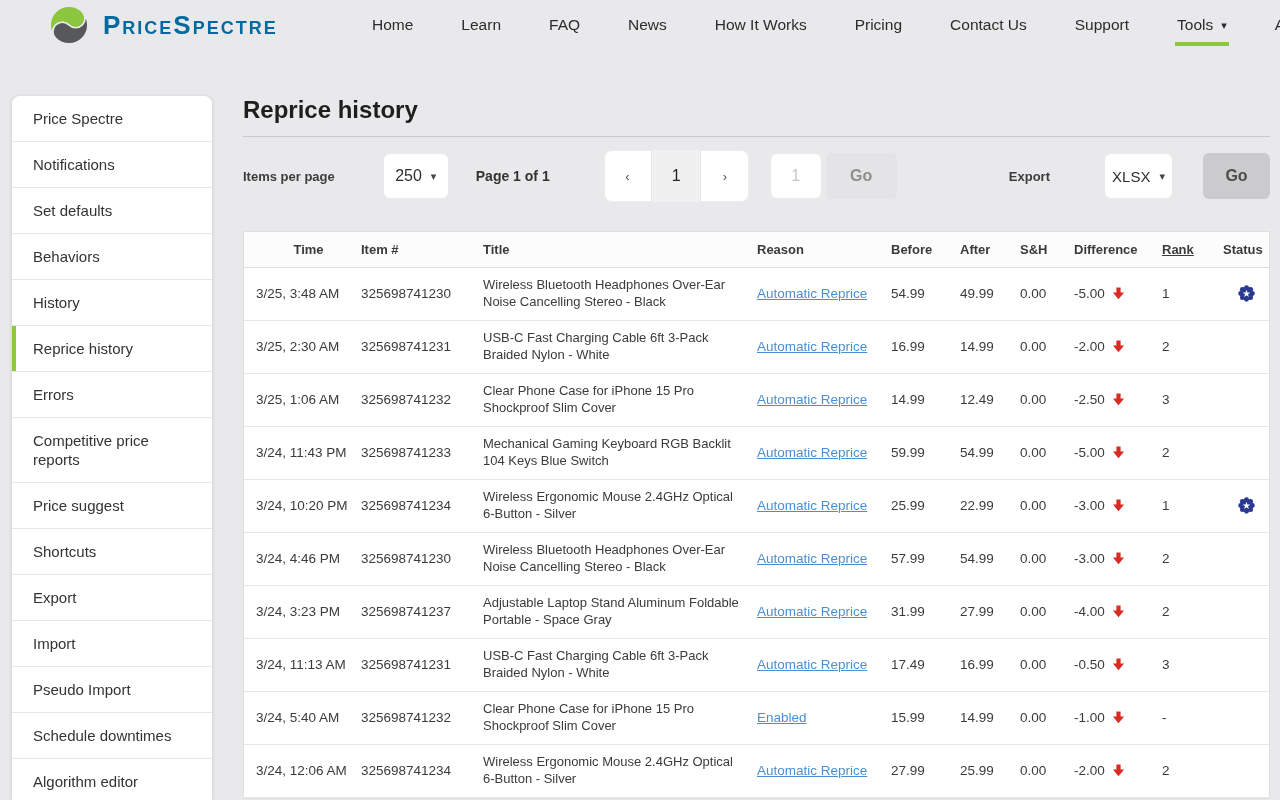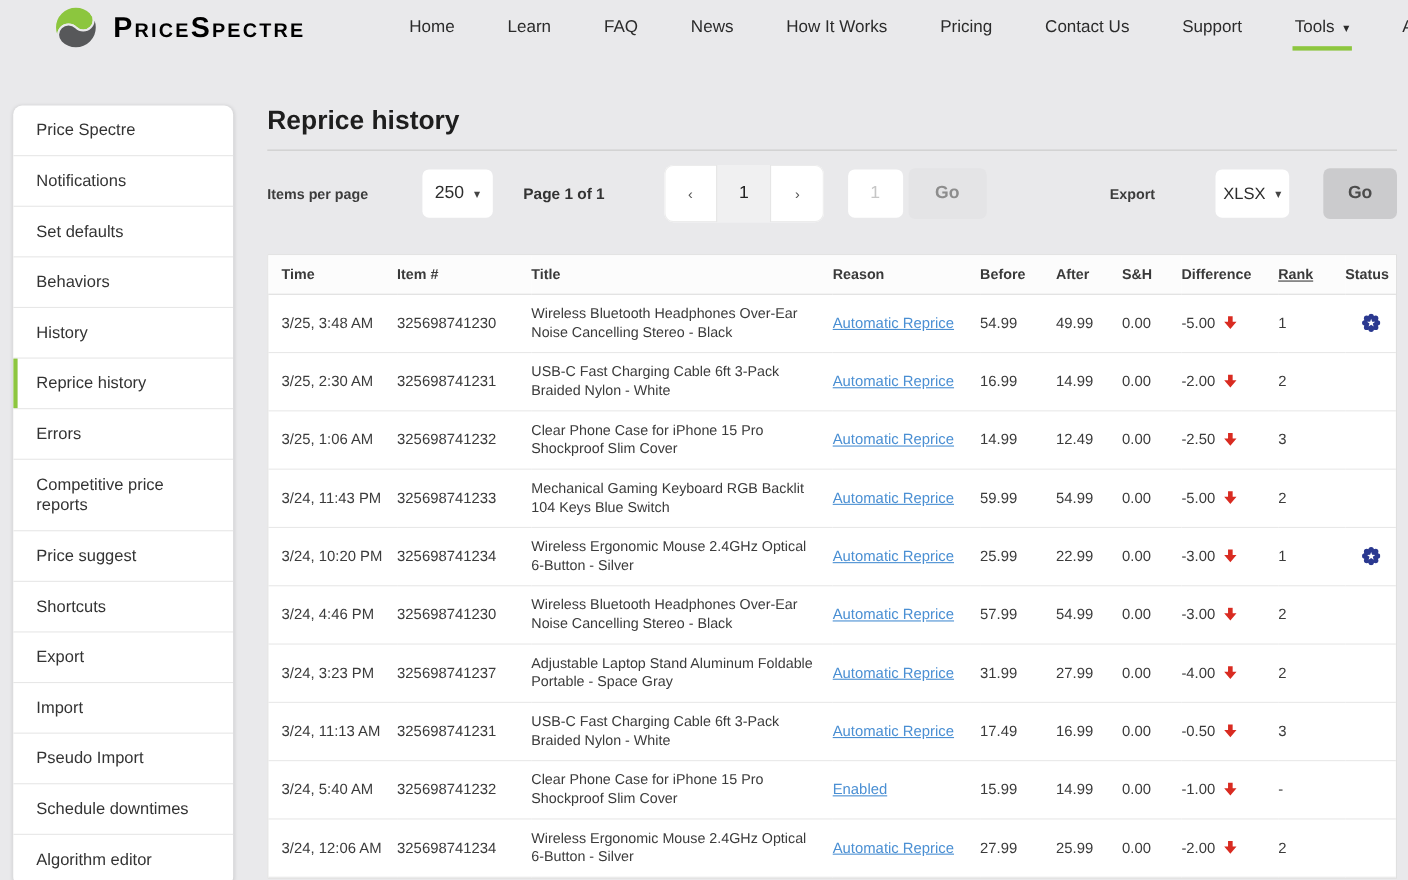--- a/index.html
+++ b/index.html
@@ -3,21 +3,21 @@
 <meta charset="utf-8">
 <style>
   * { margin:0; padding:0; box-sizing:border-box; }
   html,body { width:1280px; height:800px; overflow:hidden;
     font-family:"Liberation Sans","DejaVu Sans",sans-serif;
     background:#e9e9eb; color:#2e2e2e; }
 
   
   .topbar { position:relative; height:68px; }
   .logo { position:absolute; left:48px; top:4px; display:flex; align-items:center; gap:13px; cursor:pointer; }
-  .brand-text { font-size:26px; font-weight:700; letter-spacing:2px; color:#000000; font-variant:small-caps; }
+  .brand-text { font-size:26px; font-weight:700; letter-spacing:2px; color:#0369a1; font-variant:small-caps; }
   .main-nav { position:absolute; left:372px; top:14px; display:flex; gap:48px; align-items:flex-start; }
   .nav-item { position:relative; font-size:15.5px; color:#2b2b2b; padding:2px 0 8px; cursor:pointer; white-space:nowrap; display:flex; align-items:center; gap:8px; }
   .caret { font-size:11px; color:#2b2b2b; }
   .nav-underline { position:absolute; left:-2px; right:-2px; bottom:-4px; height:4px; background:#8dc63f; }
   .nav-account { display:flex; flex-direction:column; align-items:center; }
   .nav-sub { font-size:10.5px; color:#8b8b8b; margin-top:-2px; }
 
   
   .layout { display:flex; align-items:flex-start; }
 
@@ -57,21 +57,21 @@
   .go-export { margin-left:31px; width:67px; height:46px; background:#cbcbcd; color:#4c4c4c; }
 
   
   .grid-wrap { margin-top:29px; background:#fff; border:1px solid #e0e0e0; }
   table.rt { width:100%; border-collapse:collapse; table-layout:fixed; }
   .rt thead td { height:35px; background:#fcfcfc; border-bottom:1px solid #dcdcdc;
     font-size:13px; font-weight:700; color:#3a3a3a; vertical-align:middle; }
   .rt thead td .u { text-decoration:underline; }
   .rt tbody td { height:53px; border-bottom:1px solid #e8e8e8; font-size:13.5px; color:#3b3b3b; vertical-align:middle; }
   .rt td.c-time { padding-left:12px; }
-  .rt thead td.c-time { padding-left:12px; }
+  .rt thead td.c-time { padding-left:12px;text-align:center; }
   .rt td.c-title { font-size:13px; line-height:16.5px; padding-right:16px; }
   .rt a.reason-link { color:#4a8fd3; text-decoration:underline; cursor:pointer;margin-top:29px; }
   .diff-cell { display:flex; align-items:center; gap:7px; }
   .badge-wrap { display:flex; justify-content:center; }
 </style>
 </head>
 <body>
 
 <div class="topbar">
   <div class="logo">

